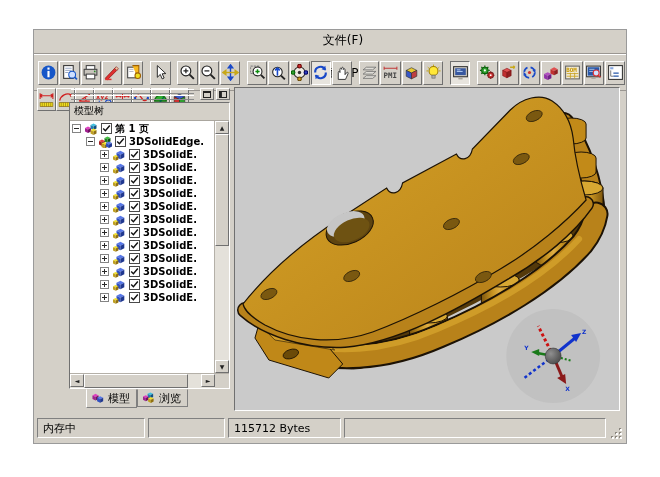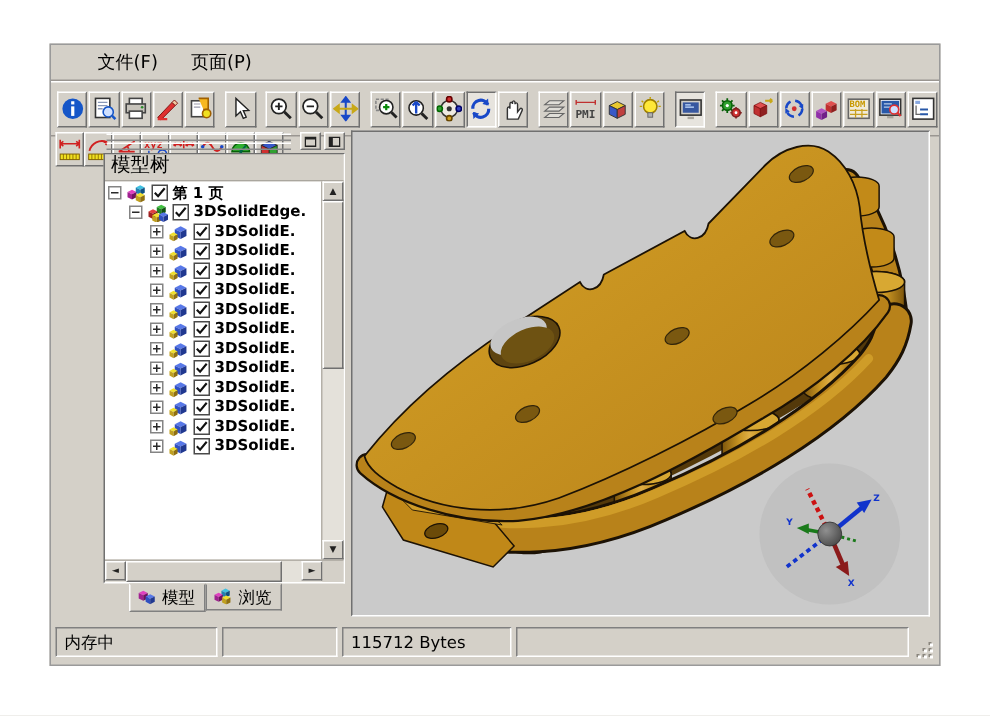--- a/index.html
+++ b/index.html
@@ -1,21 +1,21 @@
 <!DOCTYPE html>
 <html><head>
 <meta charset="utf-8">
 <style>
   html,body{margin:0;padding:0;}
   body{width:660px;height:477px;background:#ffffff;font-family:"DejaVu Sans","Liberation Sans",sans-serif;-webkit-font-smoothing:none;}
   .stage{position:relative;width:660px;height:477px;background:#fff;overflow:hidden;}
   .window{position:absolute;left:33px;top:29px;width:594px;height:415px;background:#d4d0c8;border:1px solid #9a9a9a;box-sizing:border-box;}
 
   
-  .menubar{height:23px;display:flex;align-items:center;padding-left:26px;gap:12px;font-size:12px;color:#000;border-bottom:1px solid #9a9691;}
+  .menubar{height:23px;display:flex;align-items:center;padding-left:26px;gap:12px;font-size:12px;color:#000;border-bottom:1px solid #9a9691;flex-direction:column;}
   .menuitem{padding:2px 5px;cursor:default;}
 
   
   .toolbar{height:31px;display:flex;align-items:center;padding:2px 0 2px 4px;border-top:1px solid #ffffff;border-bottom:1px solid #9a9691;}
   .tbtn{width:24px;height:24px;box-sizing:border-box;display:flex;align-items:center;justify-content:center;
         background:#d4d0c8;border:1px solid;border-color:#ffffff #707070 #707070 #ffffff;margin-right:1px;}
   .tbtn.pressed{border-color:#707070 #ffffff #ffffff #707070;background:#e7e4de;}
   .tbtn svg{width:17px;height:17px;display:block;}
   .tbsep{width:7px;height:24px;}
 
@@ -32,21 +32,21 @@
   .treepanel{position:absolute;left:31px;top:0;width:168px;bottom:0;}
   .grip{position:absolute;left:6px;right:3px;top:2px;height:12px;display:flex;align-items:center;}
   .griplines{flex:1;display:flex;flex-direction:column;gap:1px;margin-right:4px;}
   .gripline{height:3px;border-top:1px solid #ffffff;border-bottom:1px solid #8a8a8a;}
   .pbtn{width:14px;height:12px;box-sizing:border-box;background:#d4d0c8;border:1px solid;border-color:#ffffff #707070 #707070 #ffffff;
         display:flex;align-items:center;justify-content:center;margin-left:2px;}
   .pbtn svg{width:8px;height:7px;display:block;}
 
   .treebox{position:absolute;left:4px;right:3px;top:16px;bottom:23px;box-sizing:border-box;
            border:1px solid;border-color:#707070 #ffffff #ffffff #707070;background:#d4d0c8;display:flex;flex-direction:column;}
-  .treehead{height:17px;line-height:16px;font-size:13px;padding:0 4px;background:#d4d0c8;border-bottom:1px solid #aaa69e;color:#000;}
+  .treehead{height:17px;line-height:16px;font-size:10px;padding:0 4px;background:#d4d0c8;border-bottom:1px solid #aaa69e;color:#000;}
   .treemid{flex:1;display:flex;min-height:0;}
   .rows{flex:1;background:#ffffff;overflow:hidden;padding-top:1px;}
   .vscroll{width:14px;background:#e4e1da;display:flex;flex-direction:column;border-left:1px solid #b4b0a8;}
   .sbtn{width:14px;height:13px;box-sizing:border-box;background:#d4d0c8;border:1px solid;border-color:#ffffff #707070 #707070 #ffffff;
         display:flex;align-items:center;justify-content:center;font-size:6px;color:#222;}
   .vthumb{height:112px;background:#d4d0c8;border:1px solid;border-color:#ffffff #707070 #707070 #ffffff;box-sizing:border-box;}
   .hscrollrow{height:14px;display:flex;border-top:1px solid #b4b0a8;}
   .hscroll{flex:1;background:#e4e1da;display:flex;}
   .hthumb{width:104px;background:#d4d0c8;border:1px solid;border-color:#ffffff #707070 #707070 #ffffff;box-sizing:border-box;}
   .corner{width:14px;background:#d4d0c8;}

